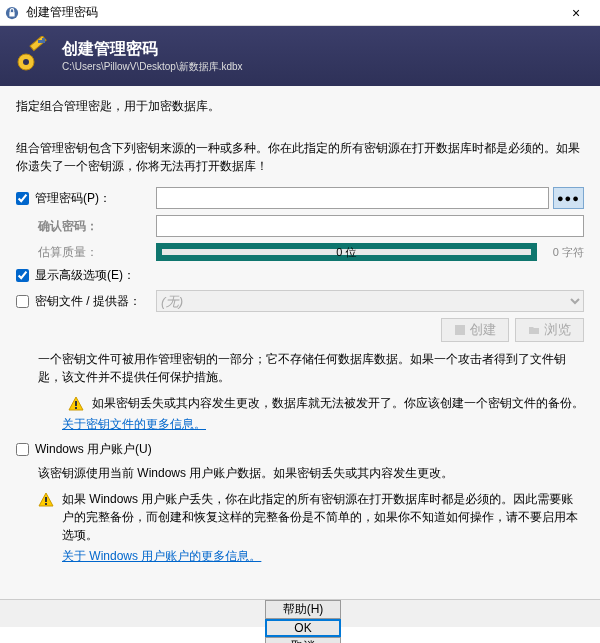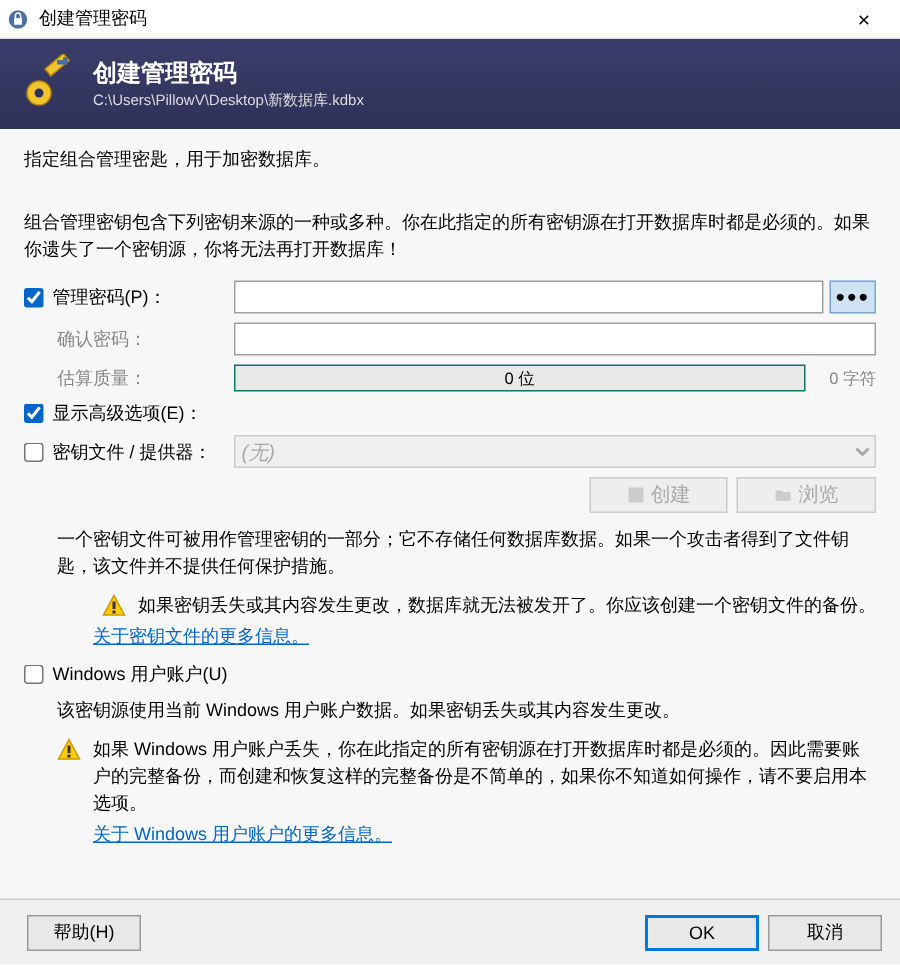--- a/index.html
+++ b/index.html
@@ -14,30 +14,30 @@
 .header .hpath { font-size: 10px; color: #ddd; }
 .content { padding: 12px 16px 8px 16px; background: #f7f7f7; height: calc(643px - 26px - 60px - 44px); overflow: hidden; }
 .intro { margin-bottom: 24px; }
 .intro2 { margin-bottom: 12px; line-height: 1.5; }
 .row { display: flex; align-items: center; margin-bottom: 6px; }
 .row .label { width: 140px; display: flex; align-items: center; }
 .row .field { flex: 1; display: flex; align-items: center; gap: 4px; }
 input[type="checkbox"] { width: 13px; height: 13px; margin-right: 6px; accent-color: #0066cc; }
 input.text { width: 100%; height: 22px; border: 1px solid #a0a0a0; padding: 0 4px; background: #fff; }
 .dots-btn { width: 34px; height: 22px; background: #cfe2f3; border: 1px solid #7ba7d0; display: flex; align-items: center; justify-content: center; cursor: pointer; font-size: 11px; letter-spacing: 1px; }
-.quality-bar { flex: 1; height: 18px; border: 1px solid #0f766e; background: #e8e8e8; display: flex; align-items: center; justify-content: center; font-size: 11px; }
+.quality-bar { flex: 1; height: 18px; border: 6px solid #0f766e; background: #e8e8e8; display: flex; align-items: center; justify-content: center; font-size: 11px; }
 .quality-text { margin-left: 12px; font-size: 11px; }
 select.disabled { width: 100%; height: 22px; border: 1px solid #bbb; background: #eee; color: #888; font-style: italic; }
-.btn-disabled { height: 24px; padding: 0 24px; border: 1px solid #ccc; background: #eee; color: #aaa; display: inline-flex; align-items: center; gap: 4px; }
+.btn-disabled { height: 24px; padding: 0 12px; border: 1px solid #ccc; background: #eee; color: #aaa; display: inline-flex; align-items: center; gap: 4px; }
 .section-text { margin: 8px 0 8px 22px; line-height: 1.5; }
 .warning { display: flex; align-items: flex-start; gap: 8px; margin: 6px 0 4px 22px; line-height: 1.5; justify-content: flex-end; }
 .warn-icon { width: 16px; height: 16px; flex-shrink: 0; margin-top: 2px; }
 .link { color: #0066cc; text-decoration: underline; margin-left: 46px; display: inline-block; margin-bottom: 8px; cursor: pointer; }
 .dim { color: #888; }
-.footer { height: 44px; border-top: 1px solid #ccc; display: flex; align-items: center; padding: 0 12px; background: #f0f0f0; }
+.footer { height: 28px; border-top: 1px solid #ccc; display: flex; align-items: center; padding: 0 12px; background: #f0f0f0; flex-direction: column; }
 .footer .spacer { flex: 1; }
 .btn { height: 24px; min-width: 76px; border: 1px solid #999; background: #e8e8e8; cursor: pointer; font-size: 12px; display: inline-flex; align-items: center; justify-content: center; }
 .btn.default { border: 2px solid #0078d7; }
 .footer .btn { margin-left: 6px; }
 </style>
 </head>
 <body>
 
 <div class="titlebar">
   <span class="app-icon">
@@ -76,21 +76,21 @@
       <input type="checkbox" checked="" style="">
       <span>管理密码(P)：</span>
     </div>
     <div class="field">
       <input class="text" type="password" style="">
       <div class="dots-btn">●●●</div>
     </div>
   </div>
 
   <div class="row">
-    <div class="label dim" style="padding-left:22px;">确认密码：</div>
+    <div class="label dim" style="padding-left:22px;font-weight:bold;">确认密码：</div>
     <div class="field">
         <input class="text" type="password" style="">
       </div>
   </div>
 
   <div class="row">
     <div class="label dim" style="padding-left:22px;">估算质量：</div>
     <div class="field">
       <div class="quality-bar">
           <span>0 位</span>

